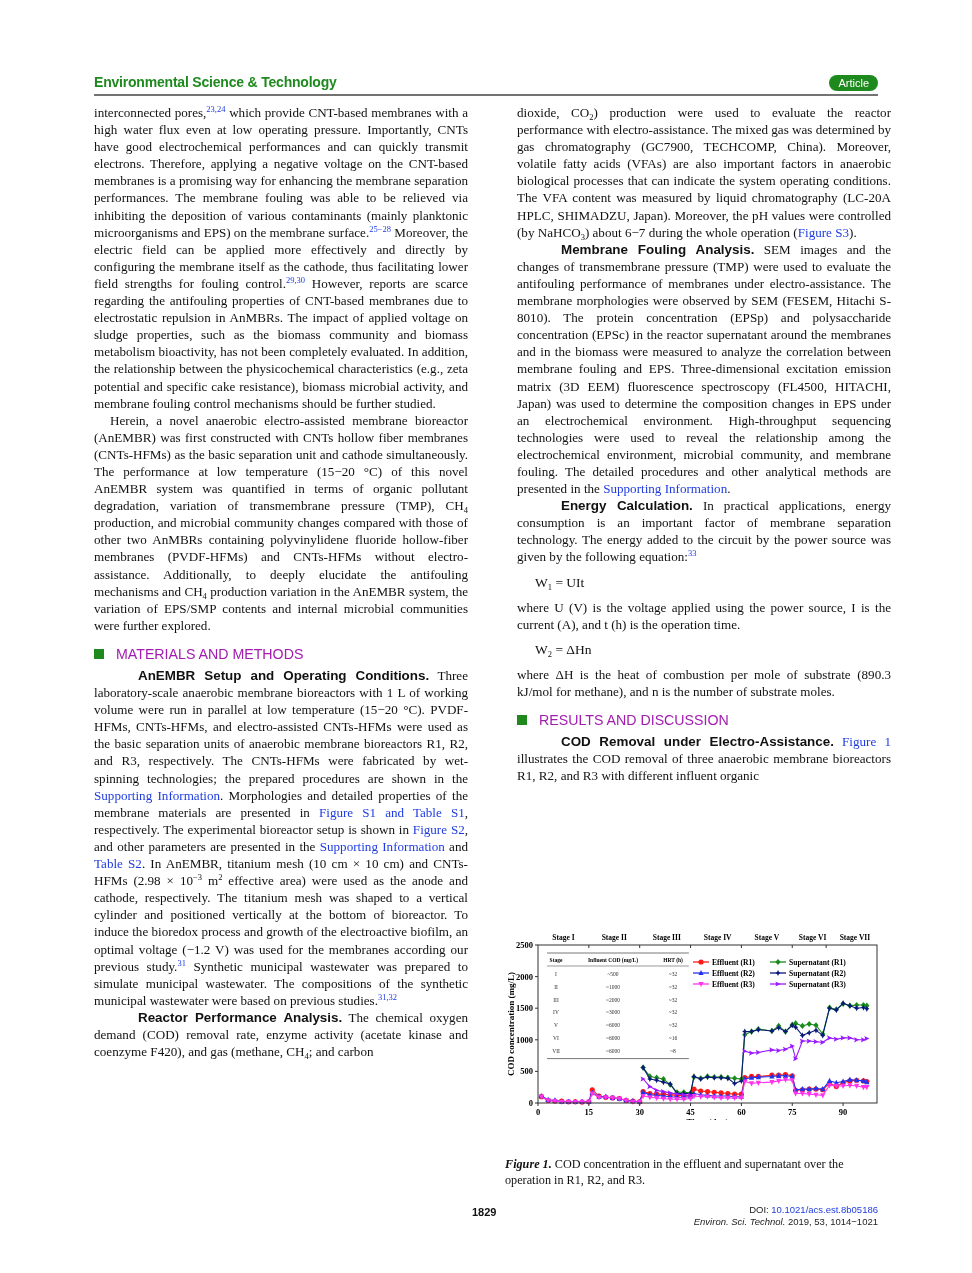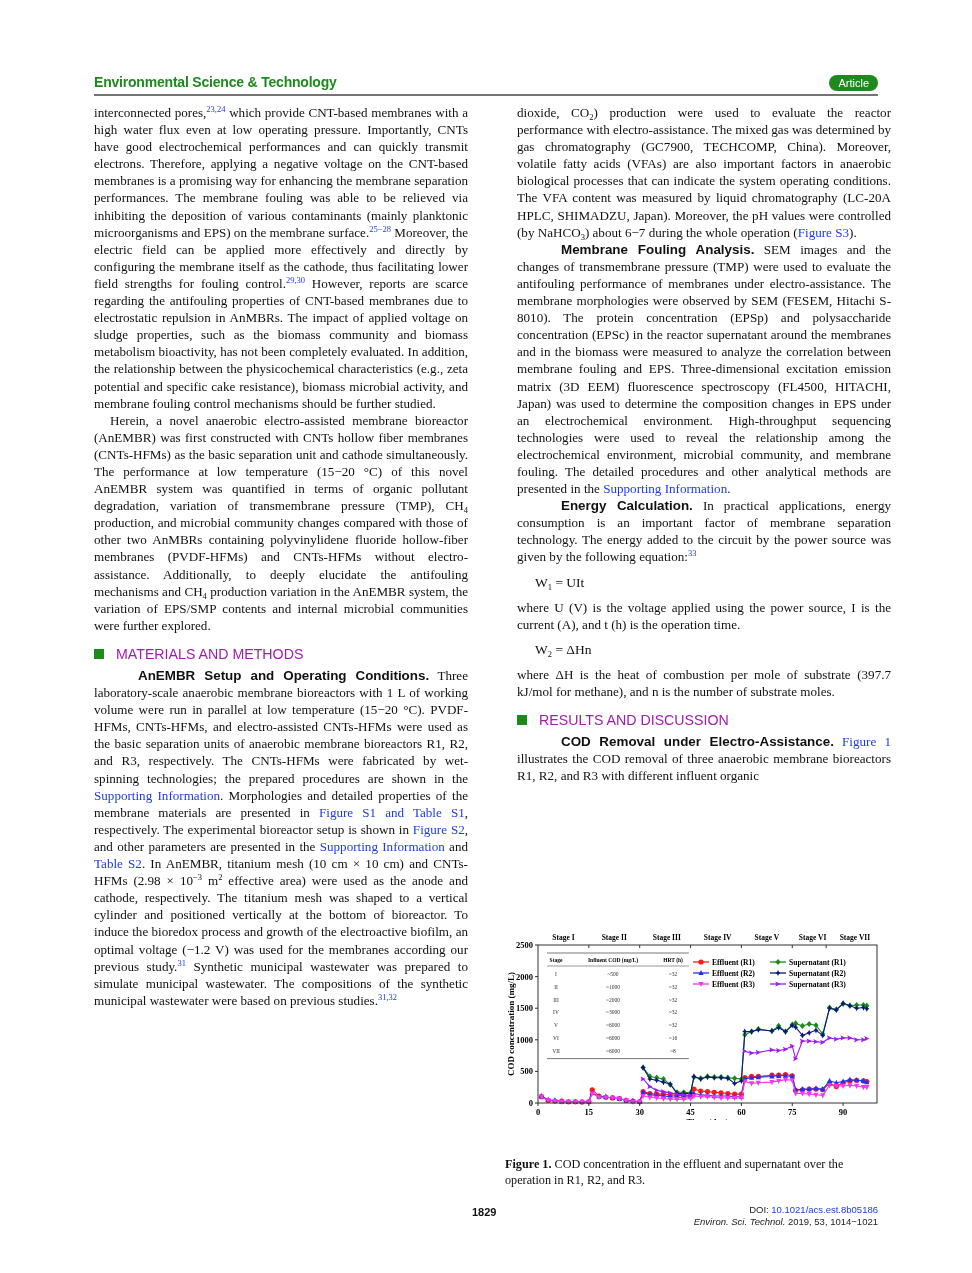--- a/index.html
+++ b/index.html
@@ -14,21 +14,21 @@
   .indent{text-indent:16px;}
   .sup{font-size:8.5px;vertical-align:5px;line-height:0;}
   .sub{font-size:8.5px;vertical-align:-3px;line-height:0;}
   .lnk{color:#1f3ce0;}
   .runin{font-family:"Liberation Sans","DejaVu Sans",sans-serif;font-weight:bold;font-size:13.4px;padding-left:28px;}
   .section{font-family:"Liberation Sans","DejaVu Sans",sans-serif;color:#a21caf;font-size:14.2px;margin:12px 0 4px 0;}
   .section .sq{display:inline-block;width:10px;height:10px;background:#1e8a1e;margin-right:12px;vertical-align:0px;}
   .eq{margin:8px 0 8px 18px;font-size:13.5px;}
   .figure{position:absolute;left:505px;top:925px;width:378px;height:195px;}
   .caption{position:absolute;left:505px;top:1157px;width:374px;font-size:12.2px;line-height:15.5px;}
-  .caption b{font-weight:bold;}
+  .caption b{font-weight:bold;font-style:italic;}
   .pagenum{position:absolute;left:472px;top:1206px;font-family:"Liberation Sans","DejaVu Sans",sans-serif;font-size:11px;font-weight:bold;}
   .doi{position:absolute;right:94px;top:1204px;text-align:right;font-family:"Liberation Sans","DejaVu Sans",sans-serif;font-size:9.5px;line-height:12px;color:#222;}
   .doi .lnk{color:#1f3ce0;}
   svg text{font-family:"Liberation Serif","DejaVu Serif",serif;}
 </style>
 </head>
 <body>
 
 <div class="header">
   <span class="journal">Environmental Science &amp; Technology</span>
@@ -36,36 +36,37 @@
 </div>
 
 <div class="col left">
   <p><span>interconnected pores,</span><span class="sup lnk">23,24</span><span> which provide CNT-based membranes with a high water flux even at low operating pressure. Importantly, CNTs have good electrochemical performances and can quickly transmit electrons. Therefore, applying a negative voltage on the CNT-based membranes is a promising way for enhancing the membrane separation performances. The membrane fouling was able to be relieved via inhibiting the deposition of various contaminants (mainly planktonic microorganisms and EPS) on the membrane surface.</span><span class="sup lnk">25−28</span><span> Moreover, the electric field can be applied more effectively and directly by configuring the membrane itself as the cathode, thus facilitating lower field strengths for fouling control.</span><span class="sup lnk">29,30</span><span> However, reports are scarce regarding the antifouling properties of CNT-based membranes due to electrostatic repulsion in AnMBRs. The impact of applied voltage on sludge properties, such as the biomass community and biomass metabolism bioactivity, has not been completely evaluated. In addition, the relationship between the physicochemical characteristics (e.g., zeta potential and specific cake resistance), biomass microbial activity, and membrane fouling control mechanisms should be further studied.</span></p>
   <p class="indent"><span>Herein, a novel anaerobic electro-assisted membrane bioreactor (AnEMBR) was first constructed with CNTs hollow fiber membranes (CNTs-HFMs) as the basic separation unit and cathode simultaneously. The performance at low temperature (15−20 °C) of this novel AnEMBR system was quantified in terms of organic pollutant degradation, variation of transmembrane pressure (TMP), CH</span><span class="sub">4</span><span> production, and microbial community changes compared with those of other two AnMBRs containing polyvinylidene fluoride hollow-fiber membranes (PVDF-HFMs) and CNTs-HFMs without electro-assistance. Additionally, to deeply elucidate the antifouling mechanisms and CH</span><span class="sub">4</span><span> production variation in the AnEMBR system, the variation of EPS/SMP contents and internal microbial communities were further explored.</span></p>
 
   <div class="section"><span class="sq"></span><span>MATERIALS AND METHODS</span></div>
 
   <p class="indent"><span class="runin">AnEMBR Setup and Operating Conditions.</span><span> Three laboratory-scale anaerobic membrane bioreactors with 1 L of working volume were run in parallel at low temperature (15−20 °C). PVDF-HFMs, CNTs-HFMs, and electro-assisted CNTs-HFMs were used as the basic separation units of anaerobic membrane bioreactors R1, R2, and R3, respectively. The CNTs-HFMs were fabricated by wet-spinning technologies; the prepared procedures are shown in the </span><span class="lnk">Supporting Information</span><span>. Morphologies and detailed properties of the membrane materials are presented in </span><span class="lnk">Figure S1 and Table S1</span><span>, respectively. The experimental bioreactor setup is shown in </span><span class="lnk">Figure S2</span><span>, and other parameters are presented in the </span><span class="lnk">Supporting Information</span><span> and </span><span class="lnk">Table S2</span><span>. In AnEMBR, titanium mesh (10 cm × 10 cm) and CNTs-HFMs (2.98 × 10</span><span class="sup">−3</span><span> m</span><span class="sup">2</span><span> effective area) were used as the anode and cathode, respectively. The titanium mesh was shaped to a vertical cylinder and positioned vertically at the bottom of bioreactor. To induce the bioredox process and growth of the electroactive biofilm, an optimal voltage (−1.2 V) was used for the membranes according our previous study.</span><span class="sup lnk">31</span><span> Synthetic municipal wastewater was prepared to simulate municipal wastewater. The compositions of the synthetic municipal wastewater were based on previous studies.</span><span class="sup lnk">31,32</span></p>
 
+  <p class="indent"><span class="runin">Reactor Performance Analysis.</span><span> The chemical oxygen demand (COD) removal rate, enzyme activity (acetate kinase and coenzyme F420), and gas (methane, CH</span><span class="sub">4</span><span>; and carbon</span></p>
 </div>
 
 <div class="col right">
   <p><span>dioxide, CO</span><span class="sub">2</span><span>) production were used to evaluate the reactor performance with electro-assistance. The mixed gas was determined by gas chromatography (GC7900, TECHCOMP, China). Moreover, volatile fatty acids (VFAs) are also important factors in anaerobic biological processes that can indicate the system operating conditions. The VFA content was measured by liquid chromatography (LC-20A HPLC, SHIMADZU, Japan). Moreover, the pH values were controlled (by NaHCO</span><span class="sub">3</span><span>) about 6−7 during the whole operation (</span><span class="lnk">Figure S3</span><span>).</span></p>
 
   <p class="indent"><span class="runin">Membrane Fouling Analysis.</span><span> SEM images and the changes of transmembrane pressure (TMP) were used to evaluate the antifouling performance of membranes under electro-assistance. The membrane morphologies were observed by SEM (FESEM, Hitachi S-8010). The protein concentration (EPSp) and polysaccharide concentration (EPSc) in the reactor supernatant around the membranes and in the biomass were measured to analyze the correlation between membrane fouling and EPS. Three-dimensional excitation emission matrix (3D EEM) fluorescence spectroscopy (FL4500, HITACHI, Japan) was used to determine the composition changes in EPS under an electrochemical environment. High-throughput sequencing technologies were used to reveal the relationship among the electrochemical environment, microbial community, and membrane fouling. The detailed procedures and other analytical methods are presented in the </span><span class="lnk">Supporting Information</span><span>.</span></p>
 
   <p class="indent"><span class="runin">Energy Calculation.</span><span> In practical applications, energy consumption is an important factor of membrane separation technology. The energy added to the circuit by the power source was given by the following equation:</span><span class="sup lnk">33</span></p>
 
   <div class="eq"><span>W</span><span class="sub">1</span><span> = UIt</span></div>
 
   <p>where U (V) is the voltage applied using the power source, I is the current (A), and t (h) is the operation time.</p>
 
   <div class="eq"><span>W</span><span class="sub">2</span><span> = ΔHn</span></div>
 
-  <p>where ΔH is the heat of combustion per mole of substrate (397.7 kJ/mol for methane), and n is the number of substrate moles.</p>
+  <p>where ΔH is the heat of combustion per mole of substrate (890.3 kJ/mol for methane), and n is the number of substrate moles.</p>
 
   <div class="section"><span class="sq"></span><span>RESULTS AND DISCUSSION</span></div>
 
   <p class="indent"><span class="runin">COD Removal under Electro-Assistance.</span> <span class="lnk">Figure 1</span><span> illustrates the COD removal of three anaerobic membrane bioreactors R1, R2, and R3 with different influent organic</span></p>
 </div>
 
 <div class="figure">
   <svg id="chart" width="378" height="195" viewBox="0 0 378 195">
     <g id="g-grid"></g>
     <g id="g-table">

